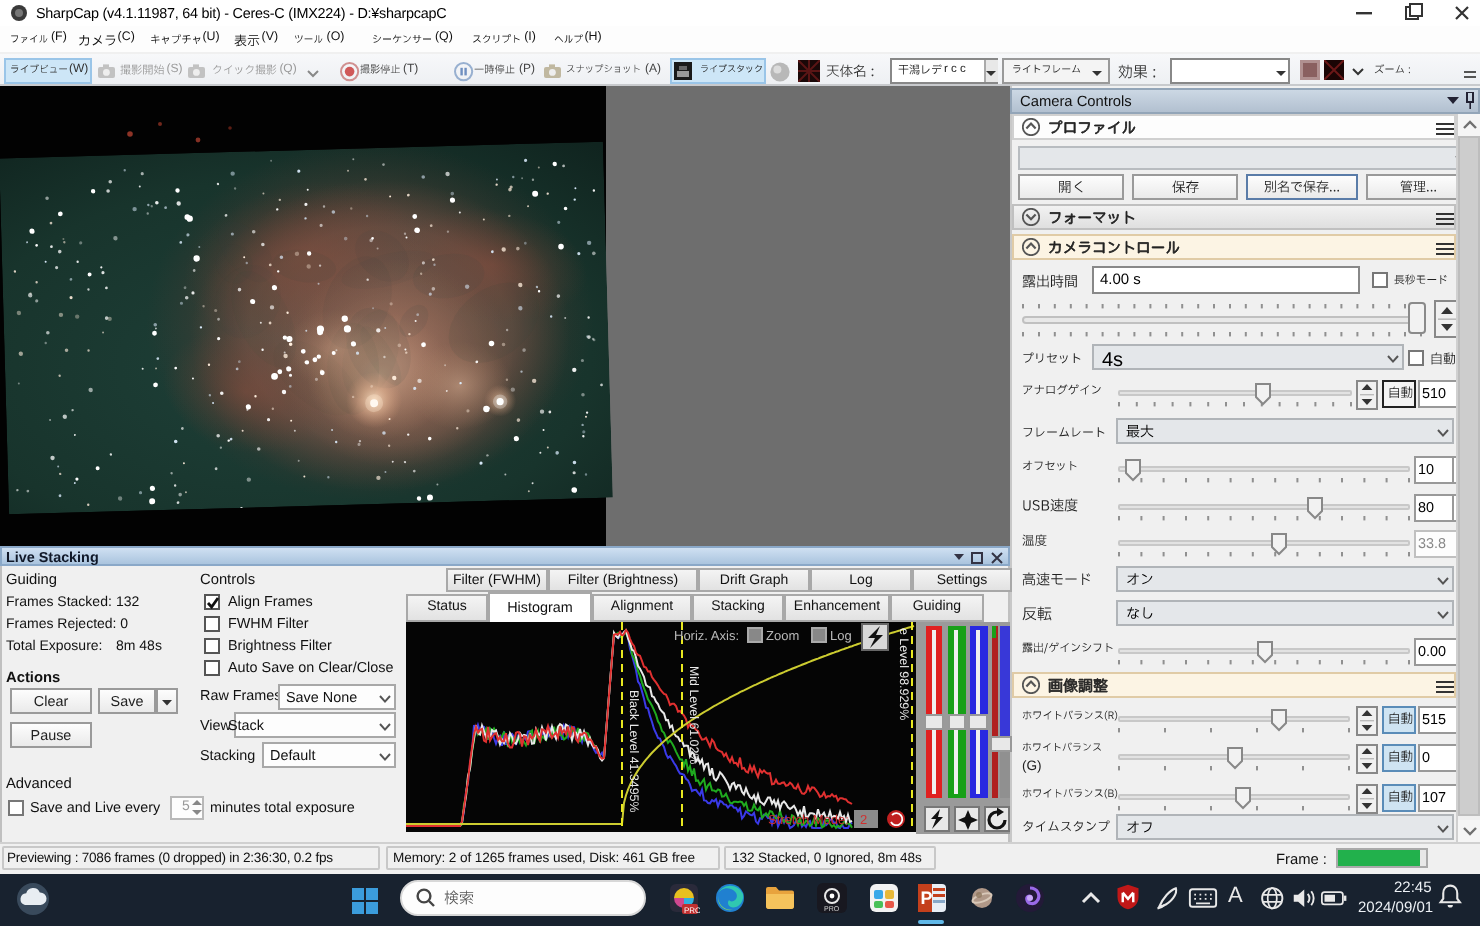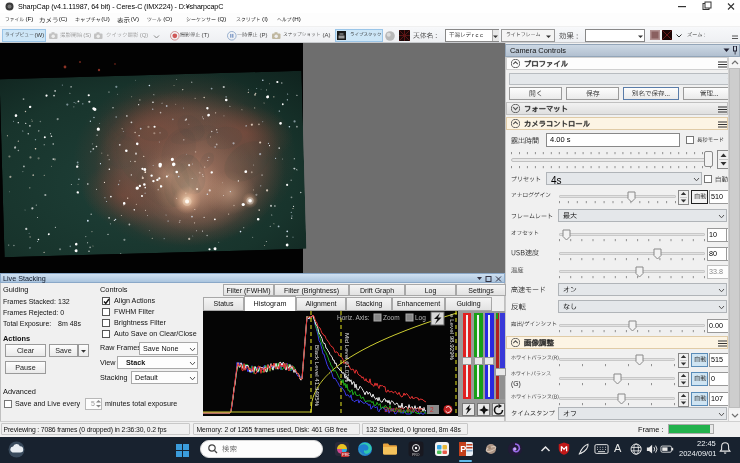--- a/index.html
+++ b/index.html
@@ -1012,21 +1012,21 @@
 <div style="position:absolute;left:729px;top:57px;width:11px;height:11px;background:#f5f5f5"></div>
 <svg class="abs" style="left:731px;top:60px" width="8" height="6">
     <path d="M1 4 L4 1 L7 4" stroke="#707070" fill="none" stroke-width="1.2"></path>
   </svg>
 <div style="position:absolute;left:729px;top:68px;width:11px;height:340px;background:#cdcdcd;border:1px solid #bdbdbd"></div>
 <div style="position:absolute;left:729px;top:410px;width:11px;height:11px;background:#f5f5f5"></div>
 <svg class="abs" style="left:731px;top:413px" width="8" height="6">
     <path d="M1 1 L4 4 L7 1" stroke="#707070" fill="none" stroke-width="1.2"></path>
   </svg>
 <div style="position:absolute;left:0px;top:273px;width:505px;height:10px;background:linear-gradient(#cfe0f2,#aac4de);border:1px solid #8aa8c8"></div>
-<div style="position:absolute;left:3px;top:274.5px;font-weight:normal;font-size:7.2px;font-family:'Liberation Sans',sans-serif;color:#101828;white-space:nowrap;line-height:1.1;">Live Stacking</div>
+<div style="position:absolute;left:3px;top:274.5px;font-weight:bold;font-size:7.2px;font-family:'Liberation Sans',sans-serif;color:#101828;white-space:nowrap;line-height:1.1;">Live Stacking</div>
 <svg class="abs" style="left:476px;top:276px" width="26" height="6">
     <path d="M1 1 L3.5 4 L6 1" fill="#334"></path>
     <rect x="10" y="0.5" width="5" height="5" fill="none" stroke="#334"></rect>
     <path d="M20 0.5 L25 5.5 M25 0.5 L20 5.5" stroke="#334" stroke-width="1"></path>
   </svg>
 <div style="position:absolute;left:0px;top:283px;width:505px;height:138px;background:#f0f0f0;border-left:1px solid #c0c0c0;border-right:1px solid #c0c0c0"></div>
 <div style="position:absolute;left:3px;top:286px;font-weight:normal;font-size:7.4px;font-family:'Liberation Sans',sans-serif;color:#111;white-space:nowrap;line-height:1.1;">Guiding</div>
 <div style="position:absolute;left:3px;top:298px;font-weight:normal;font-size:7.0px;font-family:'Liberation Sans',sans-serif;color:#111;white-space:nowrap;line-height:1.1;">Frames Stacked:</div>
 <div style="position:absolute;left:58px;top:298px;font-weight:normal;font-size:7.0px;font-family:'Liberation Sans',sans-serif;color:#111;white-space:nowrap;line-height:1.1;">132</div>
 <div style="position:absolute;left:3px;top:309px;font-weight:normal;font-size:7.0px;font-family:'Liberation Sans',sans-serif;color:#111;white-space:nowrap;line-height:1.1;">Frames Rejected: 0</div>
@@ -1051,36 +1051,36 @@
 <svg class="abs" style="left:95px;top:399px" width="7" height="10">
     <path d="M1 3.5 L3.5 1 L6 3.5z" fill="#888"></path>
     <path d="M1 6 L3.5 8.5 L6 6z" fill="#888"></path>
   </svg>
 <div style="position:absolute;left:105px;top:400px;font-weight:normal;font-size:7.2px;font-family:'Liberation Sans',sans-serif;color:#111;white-space:nowrap;line-height:1.1;">minutes total exposure</div>
 <div style="position:absolute;left:100px;top:286px;font-weight:normal;font-size:7.4px;font-family:'Liberation Sans',sans-serif;color:#111;white-space:nowrap;line-height:1.1;">Controls</div>
 <div style="position:absolute;left:102px;top:297px;width:8px;height:8px;background:#fff;border:1px solid #555"></div>
 <svg class="abs" style="left:103px;top:298px" width="7" height="7">
     <path d="M1 3.5 L2.8 5.5 L6 1" stroke="#111" stroke-width="1.4" fill="none"></path>
   </svg>
-<div style="position:absolute;left:114px;top:297px;font-weight:normal;font-size:7.2px;font-family:'Liberation Sans',sans-serif;color:#111;white-space:nowrap;line-height:1.1;">Align Actions</div>
+<div style="position:absolute;left:114px;top:297px;font-weight:normal;font-size:7.2px;font-family:'Liberation Sans',sans-serif;color:#111;white-space:nowrap;line-height:1.1;">Align Frames</div>
 <div style="position:absolute;left:102px;top:308px;width:8px;height:8px;background:#fff;border:1px solid #555"></div>
 <div style="position:absolute;left:114px;top:308px;font-weight:normal;font-size:7.2px;font-family:'Liberation Sans',sans-serif;color:#111;white-space:nowrap;line-height:1.1;">FWHM Filter</div>
 <div style="position:absolute;left:102px;top:319px;width:8px;height:8px;background:#fff;border:1px solid #555"></div>
 <div style="position:absolute;left:114px;top:319px;font-weight:normal;font-size:7.2px;font-family:'Liberation Sans',sans-serif;color:#111;white-space:nowrap;line-height:1.1;">Brightness Filter</div>
 <div style="position:absolute;left:102px;top:330px;width:8px;height:8px;background:#fff;border:1px solid #555"></div>
 <div style="position:absolute;left:114px;top:330px;font-weight:normal;font-size:7.2px;font-family:'Liberation Sans',sans-serif;color:#111;white-space:nowrap;line-height:1.1;">Auto Save on Clear/Close</div>
 <div style="position:absolute;left:100px;top:344px;font-weight:normal;font-size:7.2px;font-family:'Liberation Sans',sans-serif;color:#111;white-space:nowrap;line-height:1.1;">Raw Frames</div>
 <div style="position:absolute;left:139px;top:342px;width:59px;height:13px;background:#fdfdfd;border:1px solid #a8a8a8"></div>
 <div style="position:absolute;left:143px;top:344.8px;font-weight:normal;font-size:7.2px;font-family:'Liberation Sans',sans-serif;color:#111;white-space:nowrap;line-height:1.1;">Save None</div>
 <svg class="abs" style="left:189px;top:347px" width="7" height="5">
     <path d="M1 1 L3.5 3.8 L6 1" stroke="#555" fill="none"></path>
   </svg>
 <div style="position:absolute;left:100px;top:359px;font-weight:normal;font-size:7.2px;font-family:'Liberation Sans',sans-serif;color:#111;white-space:nowrap;line-height:1.1;">View</div>
 <div style="position:absolute;left:117px;top:356px;width:81px;height:13px;background:#fdfdfd;border:1px solid #a8a8a8"></div>
-<div style="position:absolute;left:126px;top:358.8px;font-weight:bold;font-size:7.2px;font-family:'Liberation Sans',sans-serif;color:#111;white-space:nowrap;line-height:1.1;">Stack</div>
+<div style="position:absolute;left:114px;top:358.8px;font-weight:normal;font-size:7.2px;font-family:'Liberation Sans',sans-serif;color:#111;white-space:nowrap;line-height:1.1;">Stack</div>
 <svg class="abs" style="left:189px;top:361px" width="7" height="5">
     <path d="M1 1 L3.5 3.8 L6 1" stroke="#555" fill="none"></path>
   </svg>
 <div style="position:absolute;left:100px;top:374px;font-weight:normal;font-size:7.2px;font-family:'Liberation Sans',sans-serif;color:#111;white-space:nowrap;line-height:1.1;">Stacking</div>
 <div style="position:absolute;left:131px;top:371px;width:67px;height:13px;background:#fdfdfd;border:1px solid #a8a8a8"></div>
 <div style="position:absolute;left:135px;top:373.8px;font-weight:normal;font-size:7.2px;font-family:'Liberation Sans',sans-serif;color:#111;white-space:nowrap;line-height:1.1;">Default</div>
 <svg class="abs" style="left:189px;top:376px" width="7" height="5">
     <path d="M1 1 L3.5 3.8 L6 1" stroke="#555" fill="none"></path>
   </svg>
 <div style="position:absolute;left:223px;top:284px;width:51px;height:12px;background:linear-gradient(#f4f4f4,#e2e2e2);border:1px solid #a8a8a8"></div>

